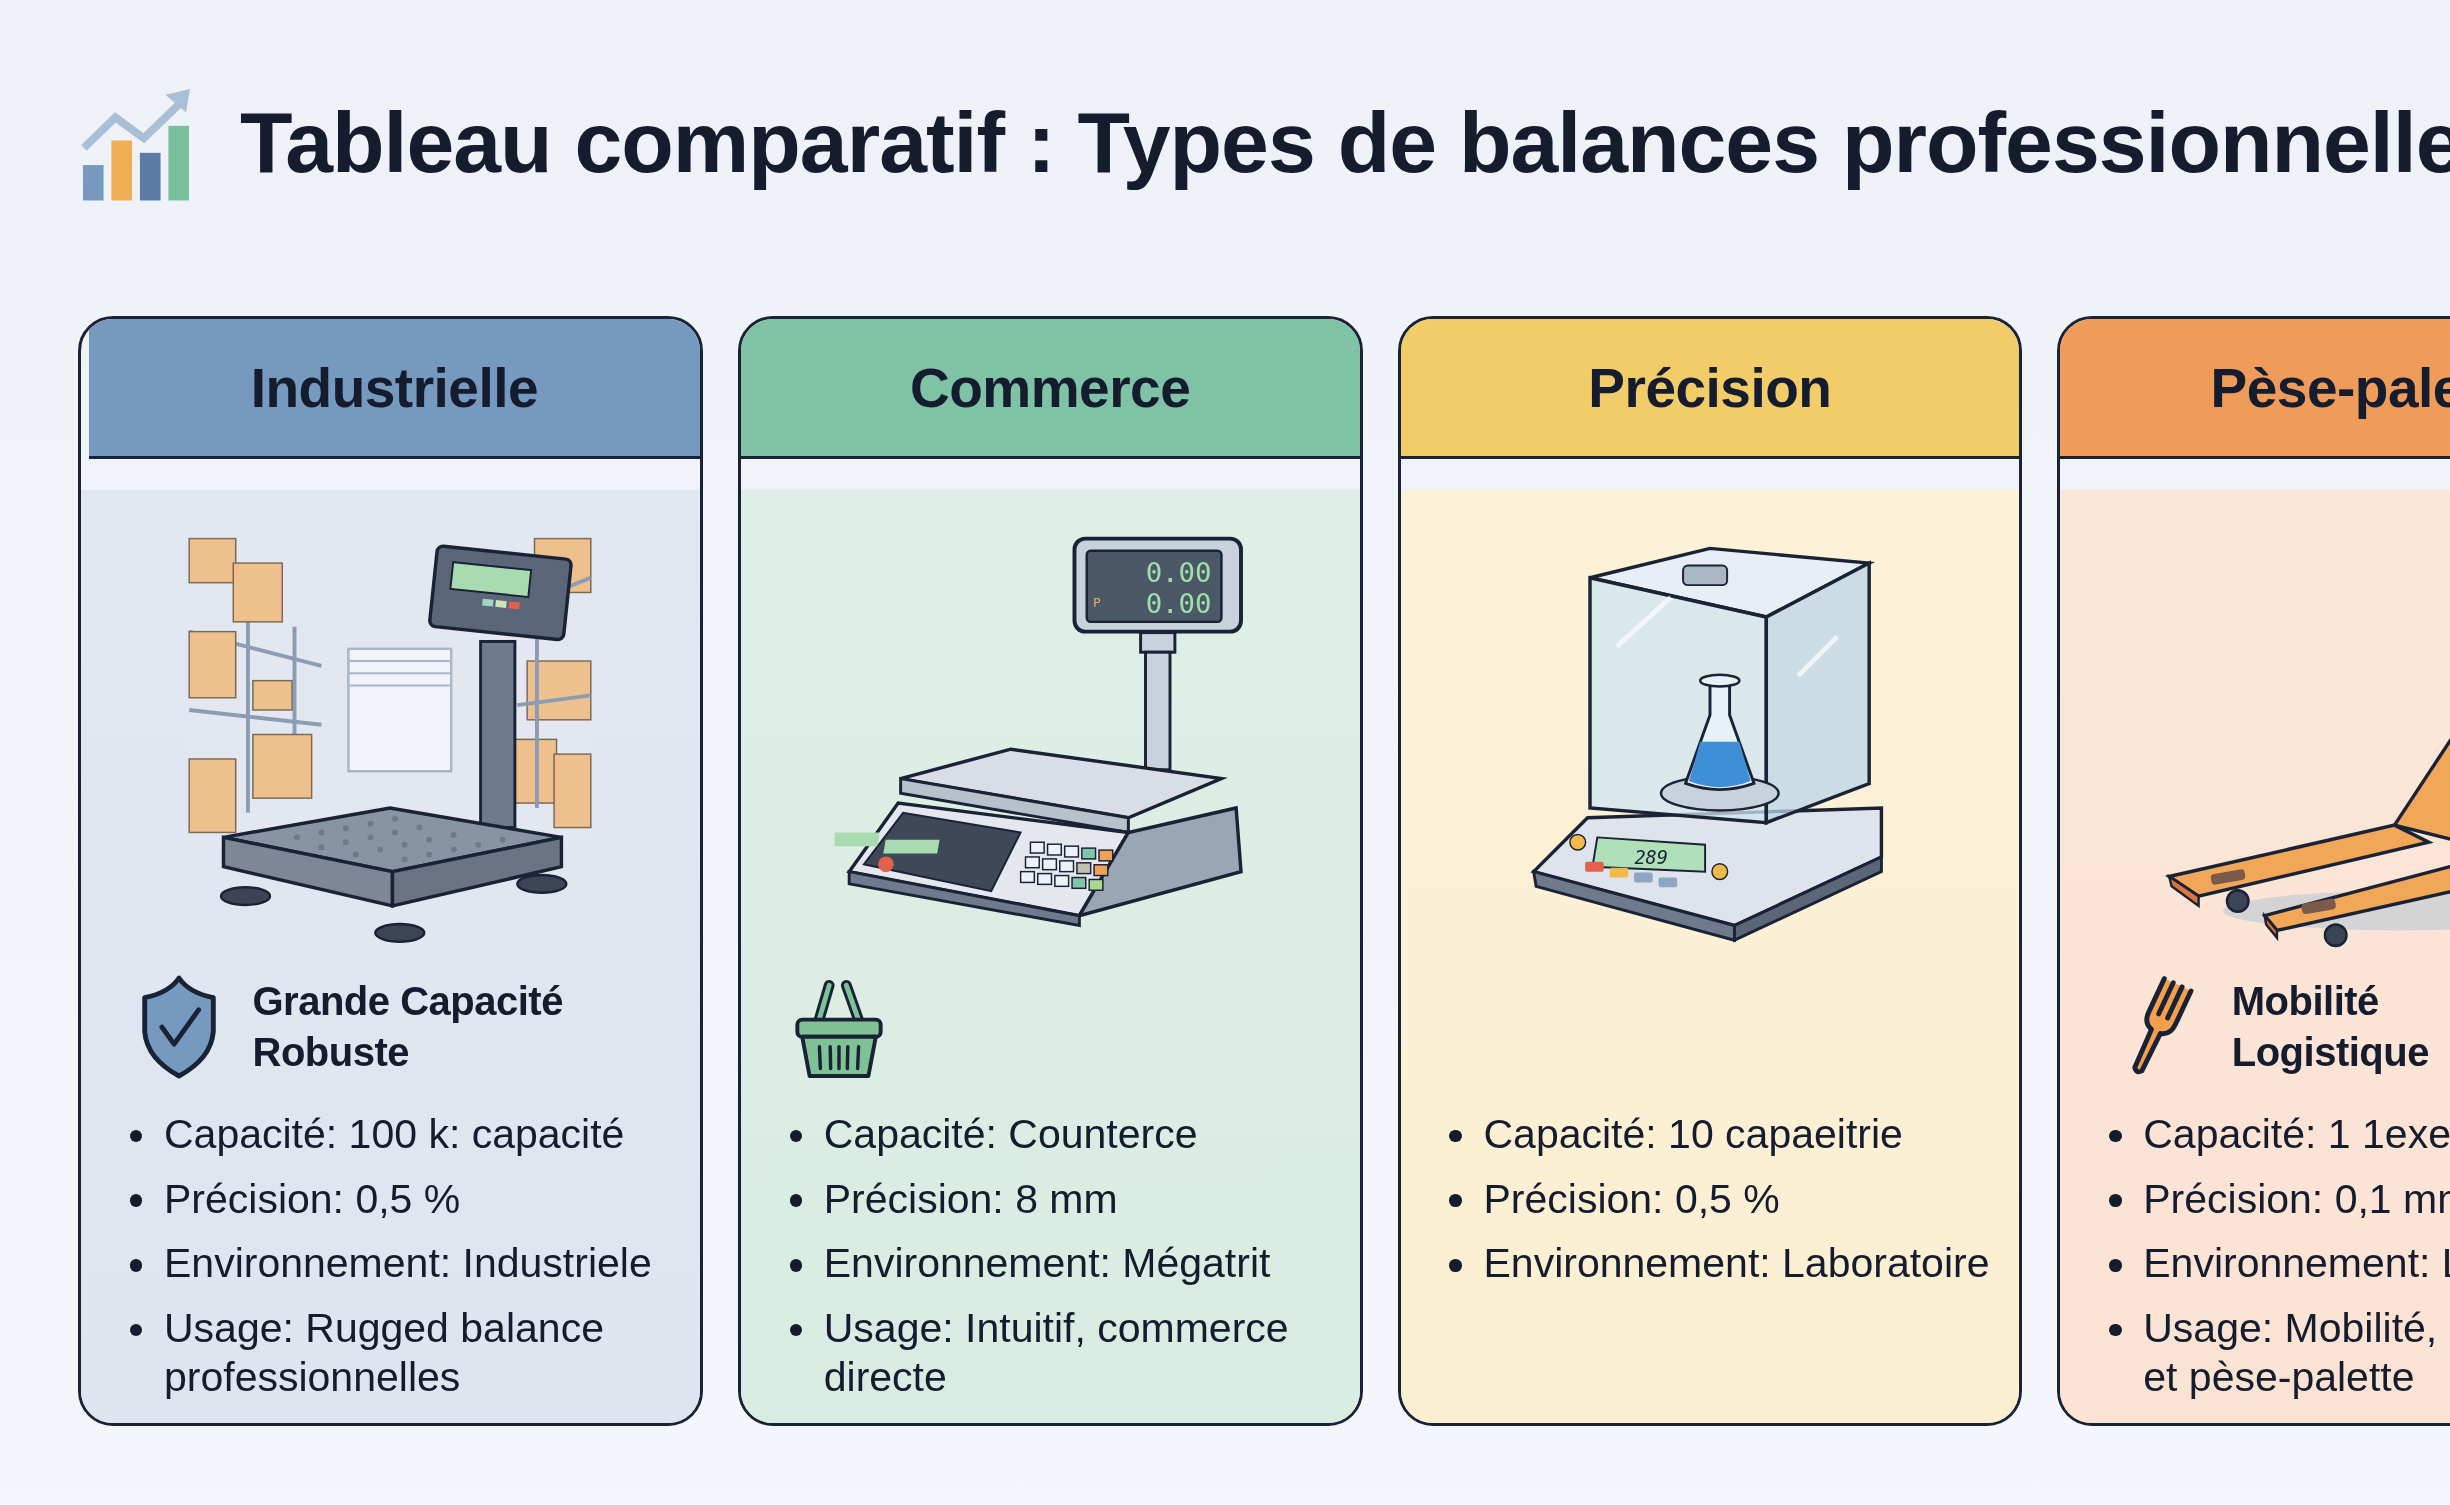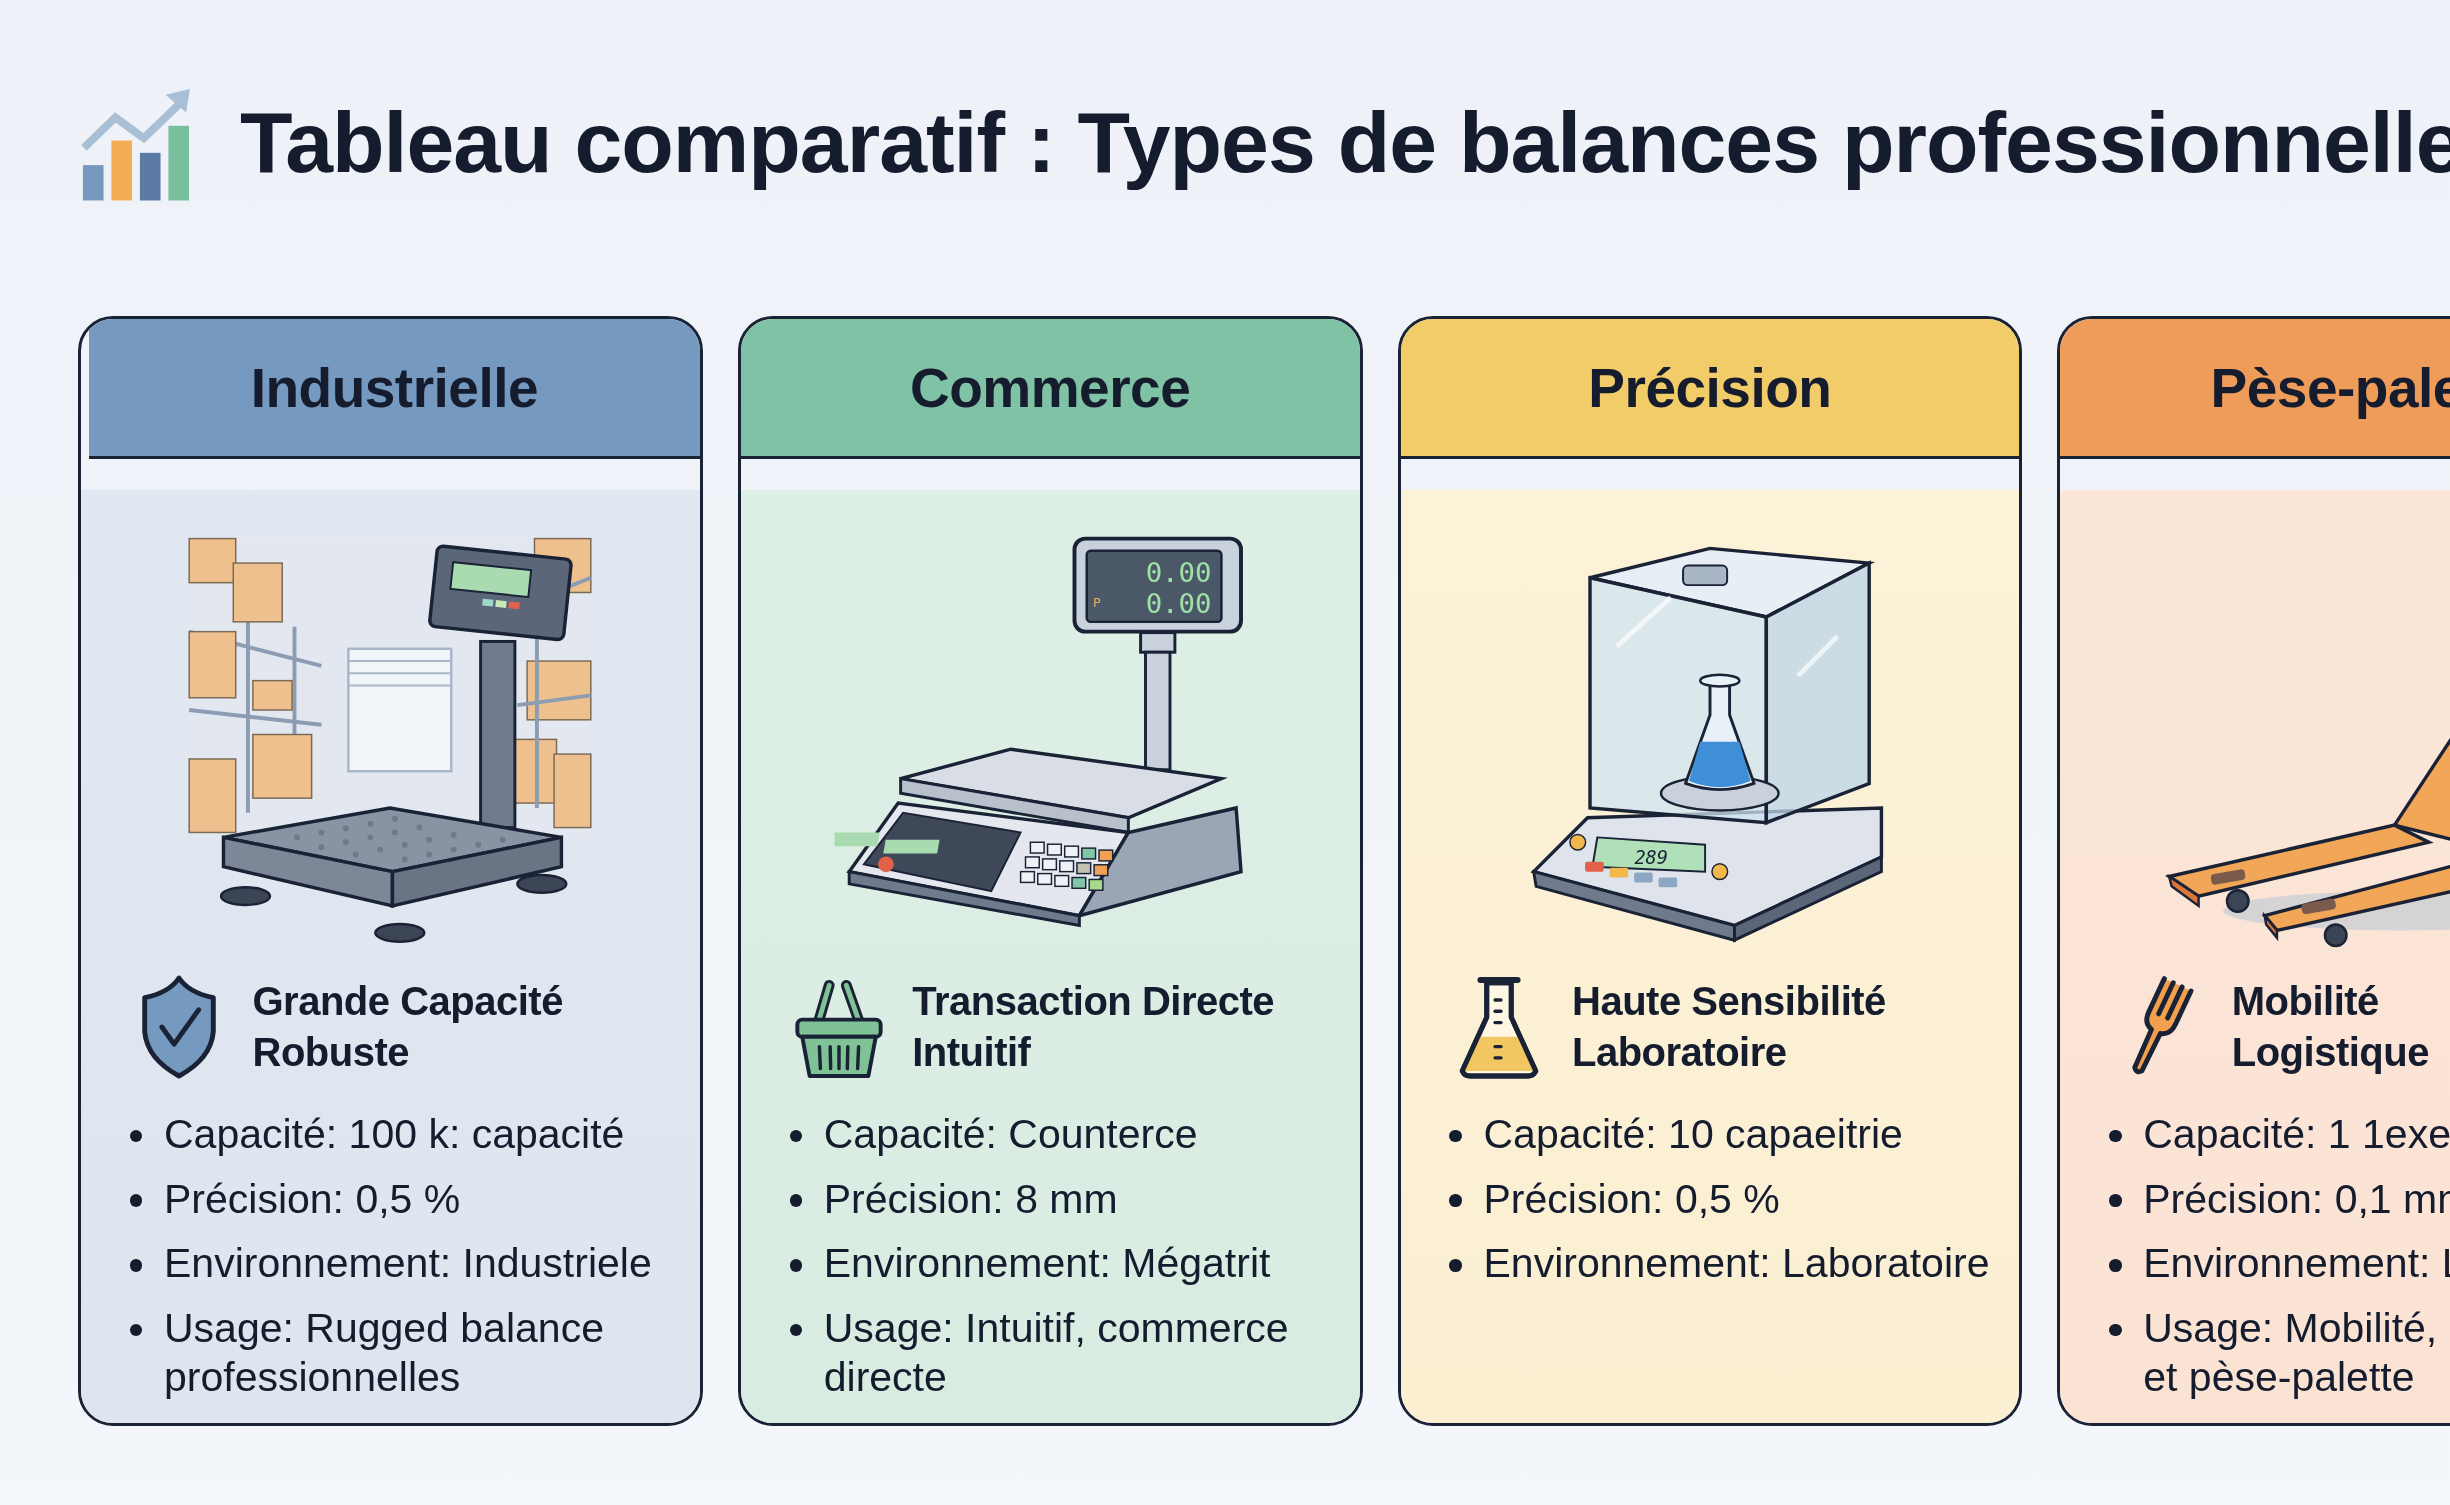--- a/index.html
+++ b/index.html
@@ -242,24 +242,20 @@
             <rect x="15" y="95" width="170" height="35" rx="10" fill="#7fc296" stroke="#1a2236" stroke-width="8"></rect>
             <path d="M25 130 L40 210 L160 210 L175 130 Z" fill="#7fc296" stroke="#1a2236" stroke-width="8" stroke-linejoin="round"></path>
             <g stroke="#1a2236" stroke-width="7" stroke-linecap="round">
               <line x1="60" y1="150" x2="62" y2="195"></line>
                 <line x1="82" y1="150" x2="83" y2="195"></line>
                 <line x1="100" y1="150" x2="100" y2="195"></line>
                 <line x1="118" y1="150" x2="117" y2="195"></line>
                 <line x1="140" y1="150" x2="138" y2="195"></line>
             </g>
           </svg>
-          <div class="feature-text">
-            <div>Transaction Directe</div>
-            <div>Intuitif</div>
-          </div>
         </div>
 
         <ul class="bullets">
           <li>Capacité: Counterce</li>
           <li>Précision: 8 mm</li>
           <li>Environnement: Mégatrit</li>
           <li>Usage: Intuitif, commerce  directe</li>
         </ul>
       </div>
     </div>
@@ -289,39 +285,20 @@
           <rect x="385" y="95" width="90" height="40" rx="10" fill="#a9b6c6" stroke="#1a2236" stroke-width="4"></rect>
           <line x1="250" y1="260" x2="360" y2="160" stroke="#ffffff" stroke-width="10" opacity="0.7"></line>
           <line x1="620" y1="320" x2="700" y2="240" stroke="#ffffff" stroke-width="10" opacity="0.7"></line>
 
           <ellipse cx="460" cy="560" rx="120" ry="35" fill="#c9d2dc" stroke="#1a2236" stroke-width="5"></ellipse>
           <path d="M440 330 L440 400 L390 540 Q460 565 530 540 L480 400 L480 330 Z" fill="#e8f1f8" stroke="#1a2236" stroke-width="6" stroke-linejoin="round"></path>
           <path d="M420 455 L397 535 Q460 560 523 535 L500 455 Z" fill="#3f8fd6"></path>
           <ellipse cx="460" cy="330" rx="40" ry="12" fill="#e8f1f8" stroke="#1a2236" stroke-width="5"></ellipse>
         </svg>
 
-        <div class="feature">
-          <svg class="feature-icon" viewBox="0 0 200 220">
-            <path d="M75 20 L75 90 L25 200 Q30 210 40 210 L160 210 Q170 210 175 200 L125 90 L125 20 Z" fill="#fff7e4" stroke="#1a2236" stroke-width="10" stroke-linejoin="round"></path>
-            <path d="M58 130 L142 130 L172 200 L28 200 Z" fill="#f2c661"></path>
-            <path d="M75 20 L75 90 L25 200 Q30 210 40 210 L160 210 Q170 210 175 200 L125 90 L125 20 Z" fill="none" stroke="#1a2236" stroke-width="10" stroke-linejoin="round"></path>
-            <line x1="62" y1="14" x2="138" y2="14" stroke="#1a2236" stroke-width="12" stroke-linecap="round"></line>
-            <g stroke="#1a2236" stroke-width="7" stroke-linecap="round">
-              <line x1="92" y1="55" x2="104" y2="55"></line>
-                <line x1="92" y1="78" x2="104" y2="78"></line>
-                <line x1="92" y1="101" x2="104" y2="101"></line>
-                <line x1="92" y1="150" x2="104" y2="150"></line>
-                <line x1="92" y1="173" x2="104" y2="173"></line>
-            </g>
-          </svg>
-          <div class="feature-text">
-            <div>Haute Sensibilité</div>
-            <div>Laboratoire</div>
-          </div>
-        </div>
 
         <ul class="bullets">
           <li>Capacité: 10 capaeitrie</li>
           <li>Précision: 0,5 %</li>
           <li>Environnement: Laboratoire</li>
         </ul>
       </div>
     </div>
 
     <div class="card c-orange">

